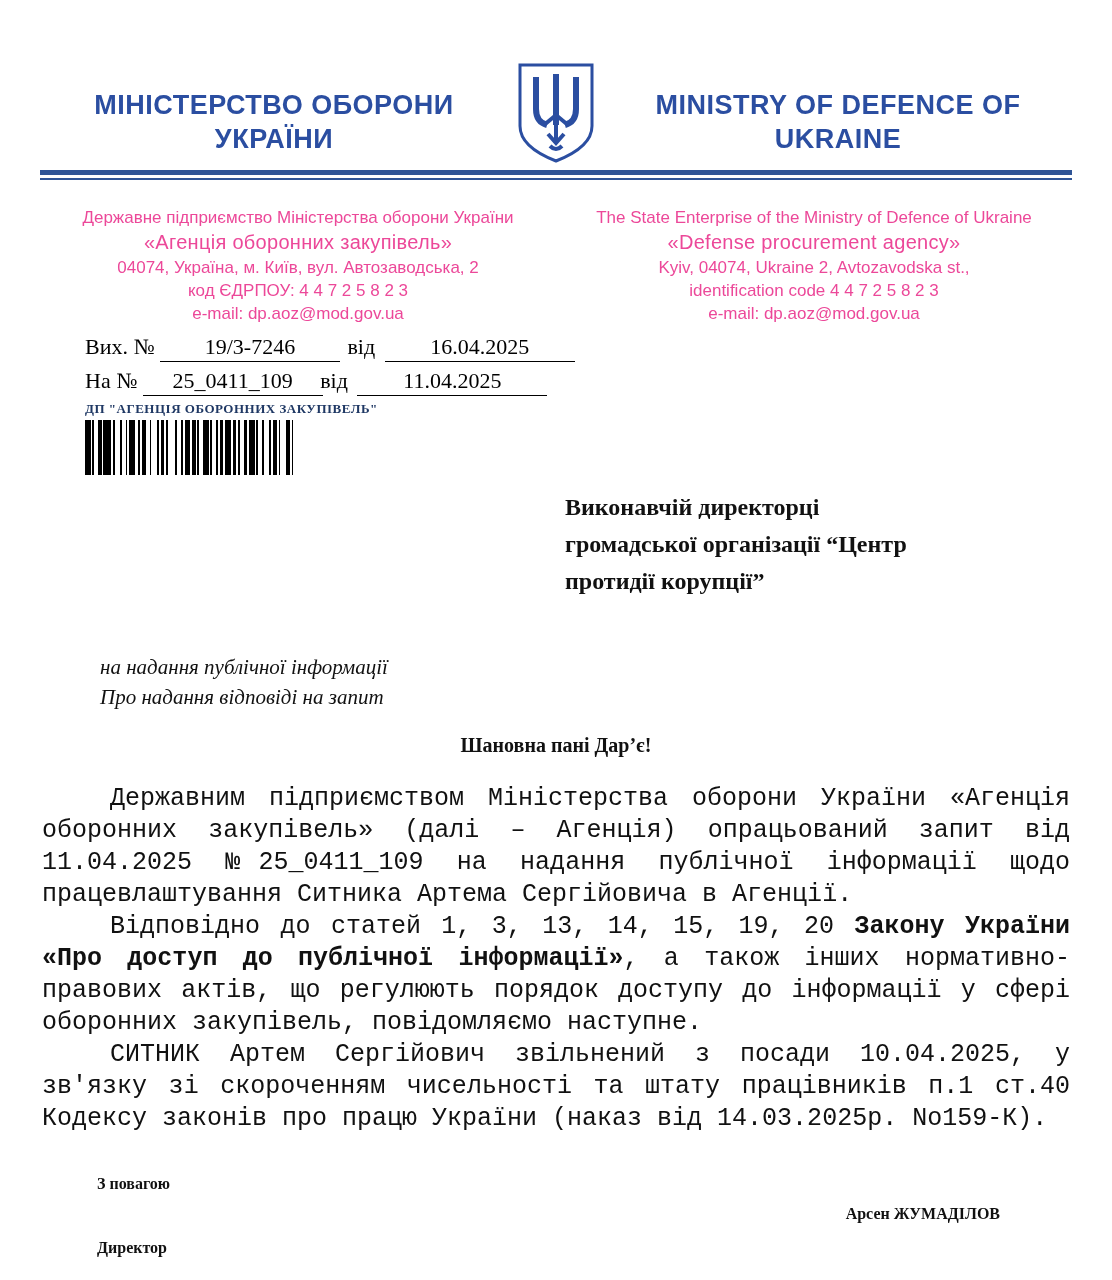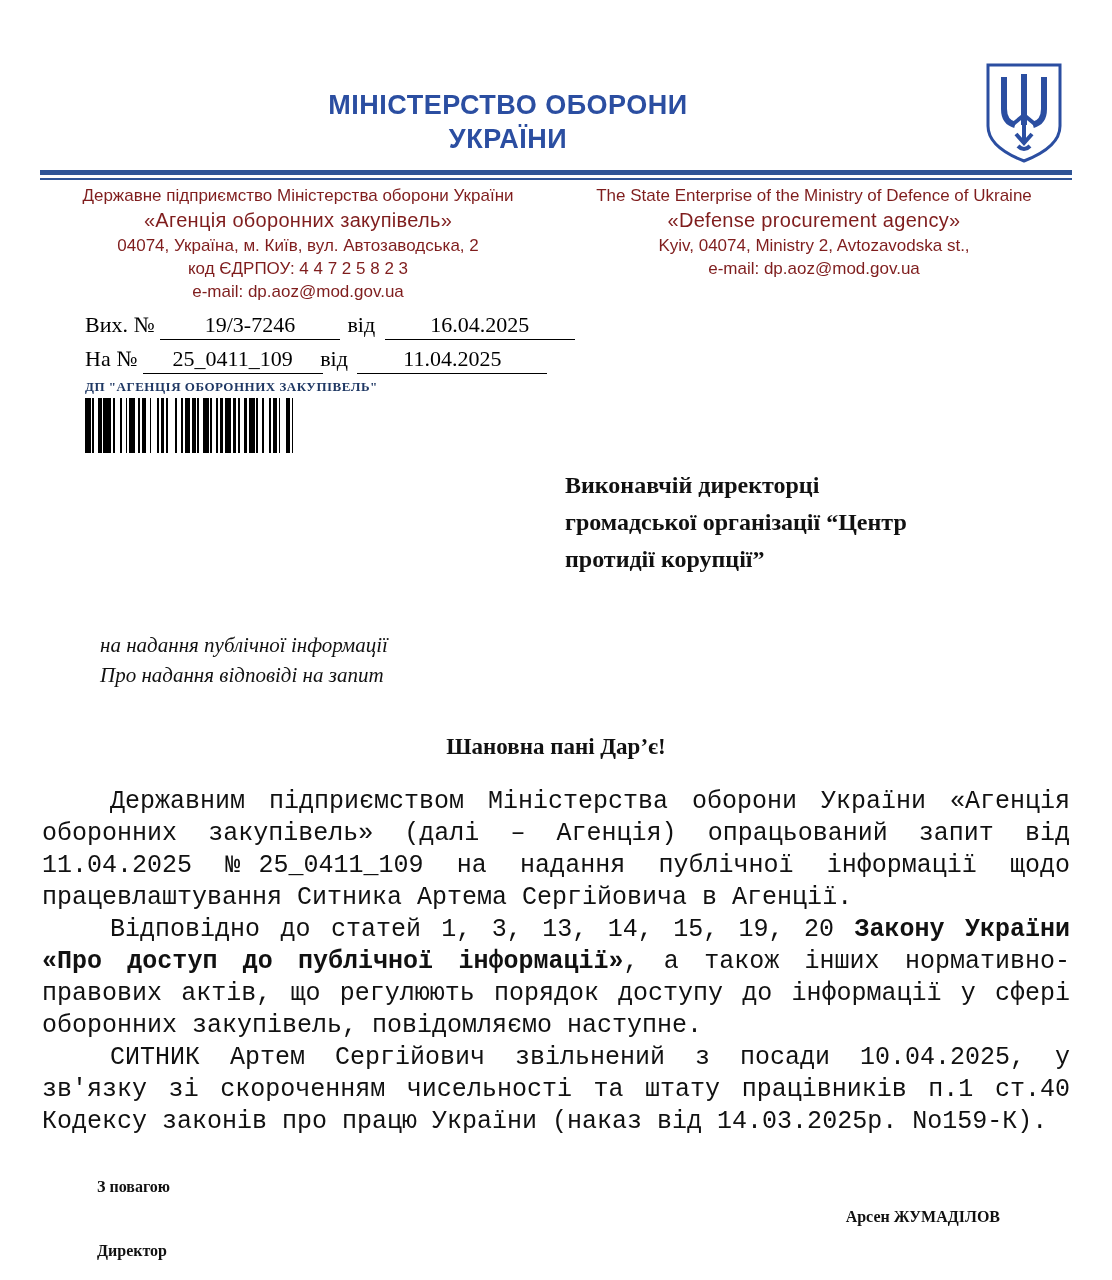--- a/index.html
+++ b/index.html
@@ -31,23 +31,23 @@
   
   .double-rule{
     height:3px;
     border-top:5px solid #2f5496;
     border-bottom:2px solid #2f5496;
     margin-top:0px;
   }
   
   .contact-row{
     display:flex;
-    margin-top:4px;
+    margin-top:26px;
     font-family:"Liberation Sans","DejaVu Sans",sans-serif;
-    color:#7f1d1d;
+    color:#ec4899;
     text-align:center;
   }
   .contact-col{flex:1;padding:0 6px;}
   .c-line{font-size:17px;line-height:23px;}
   .c-line.big{font-size:20px;line-height:27px;letter-spacing:.3px;}
   
   .ref-block{margin:8px 0 0 45px;font-size:22px;line-height:27px;color:#000;}
   .ref-line{margin-bottom:5px;white-space:nowrap;}
   .ref-label{display:inline-block;}
   .ref-value{
@@ -85,24 +85,24 @@
   }
   
   .subject{
     margin:52px 0 0 60px;
     font-style:italic;
     font-size:21px;
     line-height:30px;
   }
   
   .salutation{
-    margin-top:44px;
-    text-align:center;
-    font-weight:bold;
-    font-size:23px;
+    margin-top:22px;
+    text-align:center;
+    font-weight:bold;
+    font-size:20px;
   }
   
   .body-text{margin:26px 2px 0 2px;font-size:25px;line-height:32px;text-align:justify;}
   .body-text p{margin:0;text-indent:68px;font-family:Liberation Mono, monospace;}
   .body-text b{font-weight:bold;}
   
   .signature{margin-top:40px;font-weight:bold;font-size:16px;}
   .sig-closing{margin-left:57px;}
   .sig-name{text-align:right;margin:12px 72px 0 0;}
   .sig-title{margin:16px 0 0 57px;}
@@ -126,36 +126,41 @@
           <path d="M42 12 V63"></path>
         </g>
         <g stroke="#2b4ea1" stroke-width="4" fill="none">
           <path d="M30 63 L42 53 L54 63"></path>
           <path d="M42 63 V80"></path>
           <path d="M34 72 L42 81 L50 72"></path>
           <path d="M36 84 Q42 90 48 84"></path>
         </g>
       </svg>
     </div>
+    <div class="header-title">
+      <div>MINISTRY OF DEFENCE OF</div>
+      <div>UKRAINE</div>
+    </div>
   </div>
 
   <div class="double-rule"></div>
 
   <div class="contact-row">
     <div class="contact-col">
       <div class="c-line">Державне підприємство Міністерства оборони України</div>
       <div class="c-line big">«Агенція оборонних закупівель»</div>
       <div class="c-line">04074, Україна, м. Київ, вул. Автозаводська, 2</div>
       <div class="c-line">код ЄДРПОУ: 4 4 7 2 5 8 2 3</div>
       <div class="c-line">e-mail: dp.aoz@mod.gov.ua</div>
     </div>
     <div class="contact-col">
       <div class="c-line">The State Enterprise of the Ministry of Defence of Ukraine</div>
       <div class="c-line big">«Defense procurement agency»</div>
-      <div class="c-line">Kyiv, 04074, Ministry 2, Avtozavodska st.,</div>
+      <div class="c-line">Kyiv, 04074, Ukraine 2, Avtozavodska st.,</div>
+      <div class="c-line">identification code 4 4 7 2 5 8 2 3</div>
       <div class="c-line">e-mail: dp.aoz@mod.gov.ua</div>
     </div>
   </div>
 
   <div class="ref-block">
     <div class="ref-line">
       <span class="ref-label">Вих. №</span>
       <span class="ref-value num">19/3-7246</span>
       <span class="ref-mid">від</span>
       <span class="ref-value date">16.04.2025</span>

